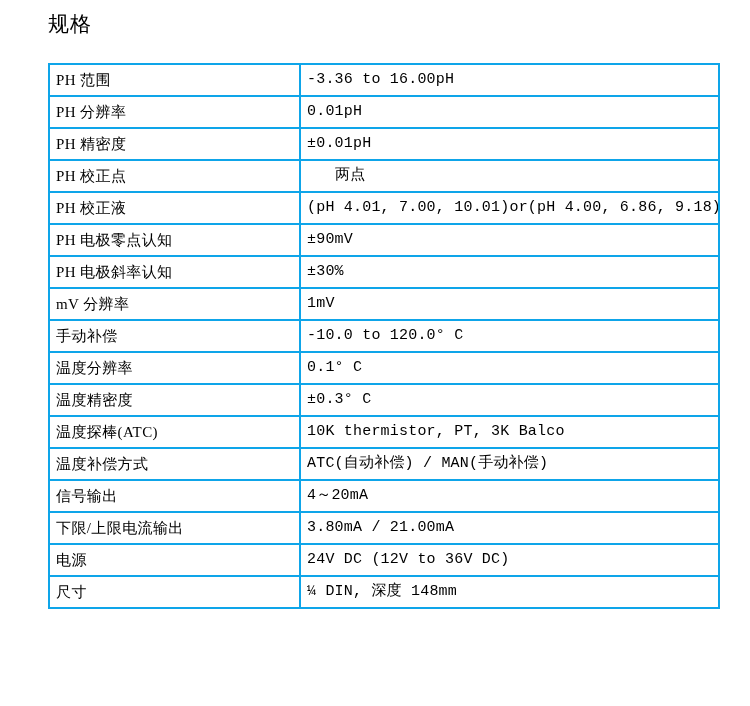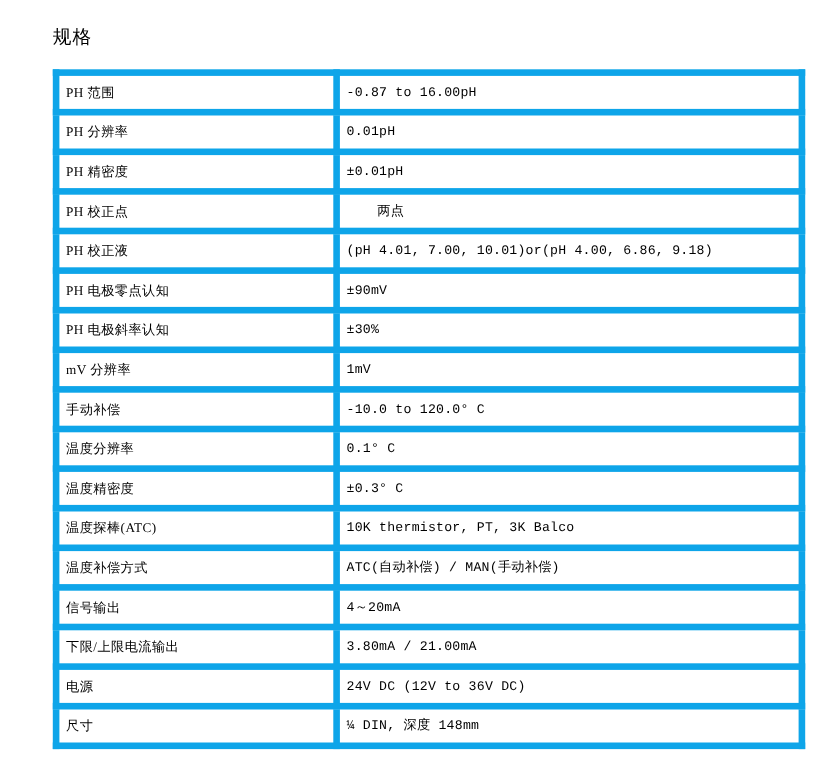--- a/index.html
+++ b/index.html
@@ -11,42 +11,42 @@
     height: 706px;
     background: #ffffff;
     font-family: "Liberation Serif", serif;
     color: #000000;
     position: relative;
     overflow: hidden;
   }
   .page-title {
     position: absolute;
     left: 48px;
-    top: 22px;
-    font-size: 17px;
+    top: 10px;
+    font-size: 21px;
     font-family: Liberation Sans, sans-serif;
     letter-spacing: 1px;
     color: #000;
   }
   .spec-table-wrap {
     position: absolute;
     left: 48px;
     top: 63px;
     width: 654px;
   }
   table.spec-table {
     border-collapse: collapse;
     width: 654px;
     table-layout: fixed;
   }
   table.spec-table td {
-    border: 6px solid #0ea5e9;
+    border: 2px solid #0ea5e9;
     height: 30px;
     padding: 0 0 0 6px;
-    font-size: 12px;
+    font-size: 15px;
     line-height: 30px;
     vertical-align: middle;
     white-space: nowrap;
     overflow: hidden;
   }
   td.col-label {
     width: 243px;
     font-family: "Liberation Serif", serif;
     letter-spacing: 0.4px;
   }
@@ -64,21 +64,21 @@
 </head>
 <body>
 
 <div class="page-title">规格</div>
 
 <div class="spec-table-wrap">
   <table class="spec-table">
     <tbody>
       <tr>
         <td class="col-label">PH 范围</td>
-        <td class="col-value">-0.87 to 16.00pH</td>
+        <td class="col-value">-3.36 to 16.00pH</td>
       </tr>
       <tr>
         <td class="col-label">PH 分辨率</td>
         <td class="col-value">0.01pH</td>
       </tr>
       <tr>
         <td class="col-label">PH 精密度</td>
         <td class="col-value">±0.01pH</td>
       </tr>
       <tr>

